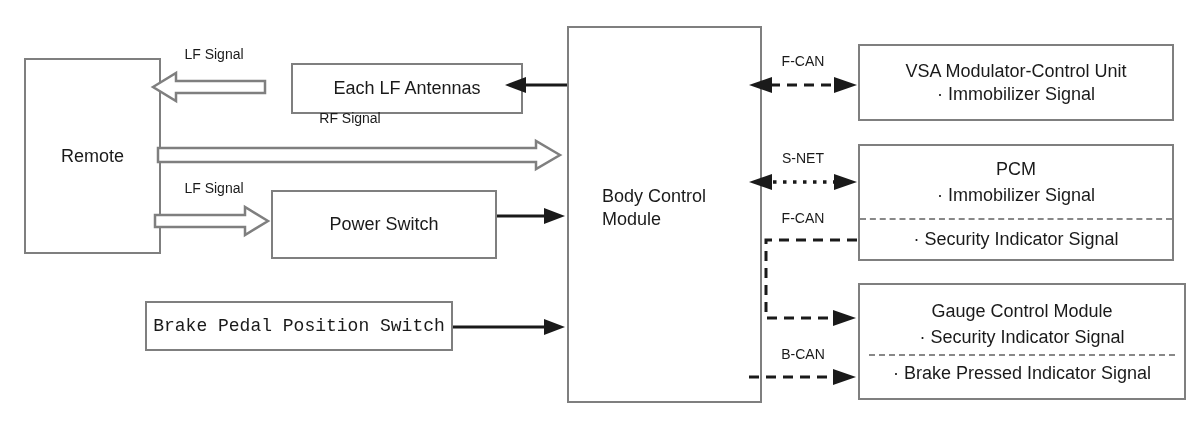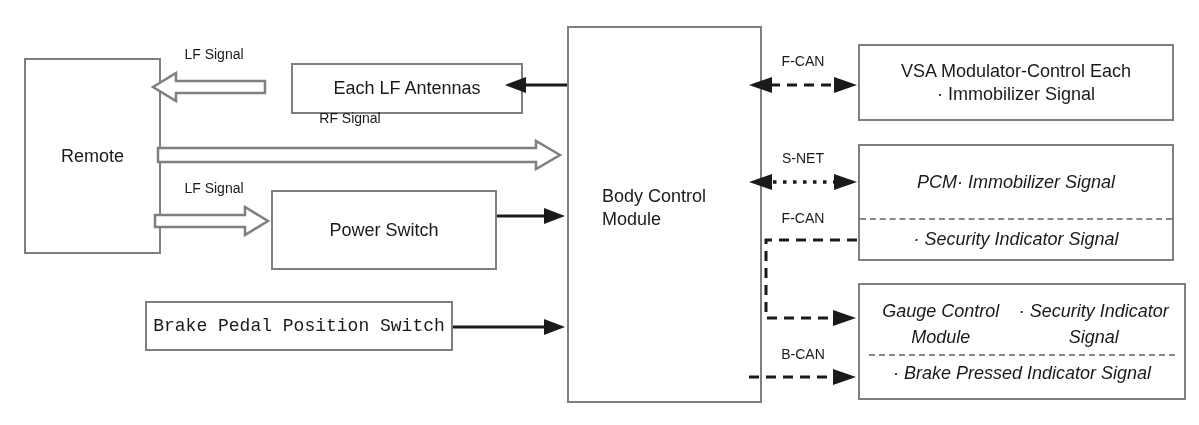--- a/index.html
+++ b/index.html
@@ -29,27 +29,26 @@
     line-height: 1.25;
   }
   .box.multiline {
     flex-direction: column;
     justify-content: center;
   }
   .section {
     box-sizing: border-box;
     width: 100%;
     display: flex;
-    flex-direction: row;
+    flex-direction: column;
     align-items: center;
     justify-content: center;
     text-align: center;
     font-size: 18px;
     line-height: 1.45;
-    font-style: italic;
   }
   .section.divided {
     border-top: 2px dashed #888888;
   }
   .bcm-label {
     position: absolute;
     left: 33px;
     top: 157px;
     width: 120px;
     text-align: left;
@@ -75,34 +74,34 @@
 <div id="canvas">
 
   <div class="box" style="left:24px; top:58px; width:137px; height:196px;">
     <span>Remote</span>
   </div>
 
   <div class="box" style="left:271px; top:63px; width:232px; height:51px;margin-left:20px;">
     <span>Each LF Antennas</span>
   </div>
 
-  <div class="box" style="left:271px; top:190px; width:226px; height:80px;">
+  <div class="box" style="left:271px; top:190px; width:226px; height:69px;">
     <span>Power Switch</span>
   </div>
 
   <div class="box" style="left:145px; top:301px; width:308px; height:50px;font-family:Liberation Mono, monospace;">
     <span>Brake Pedal Position Switch</span>
   </div>
 
   <div class="box" style="left:567px; top:26px; width:195px; height:377px;">
     <div class="bcm-label">Body Control Module</div>
   </div>
 
   <div class="box multiline" style="left:858px; top:44px; width:316px; height:77px;">
-    <div>VSA Modulator-Control Each</div>
+    <div>VSA Modulator-Control Unit</div>
     <div>· Immobilizer Signal</div>
   </div>
 
   <div class="box multiline" style="left:858px; top:144px; width:316px; height:117px; padding:0; justify-content:flex-start;">
     <div class="section" style="height:72px;">
       <div>PCM</div>
       <div>· Immobilizer Signal</div>
     </div>
     <div class="section divided" style="height:41px;">
       <div>· Security Indicator Signal</div>

